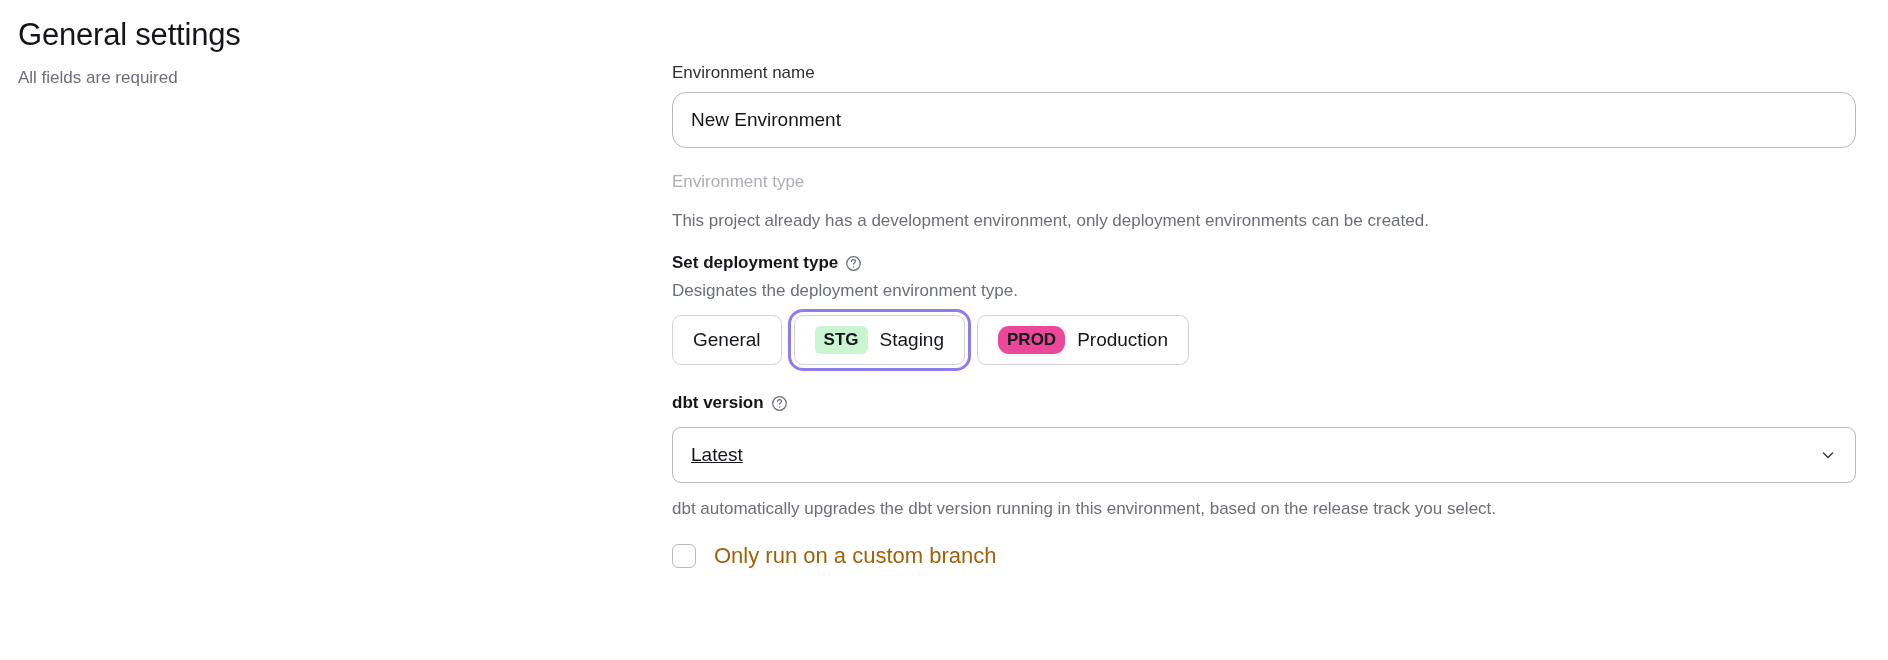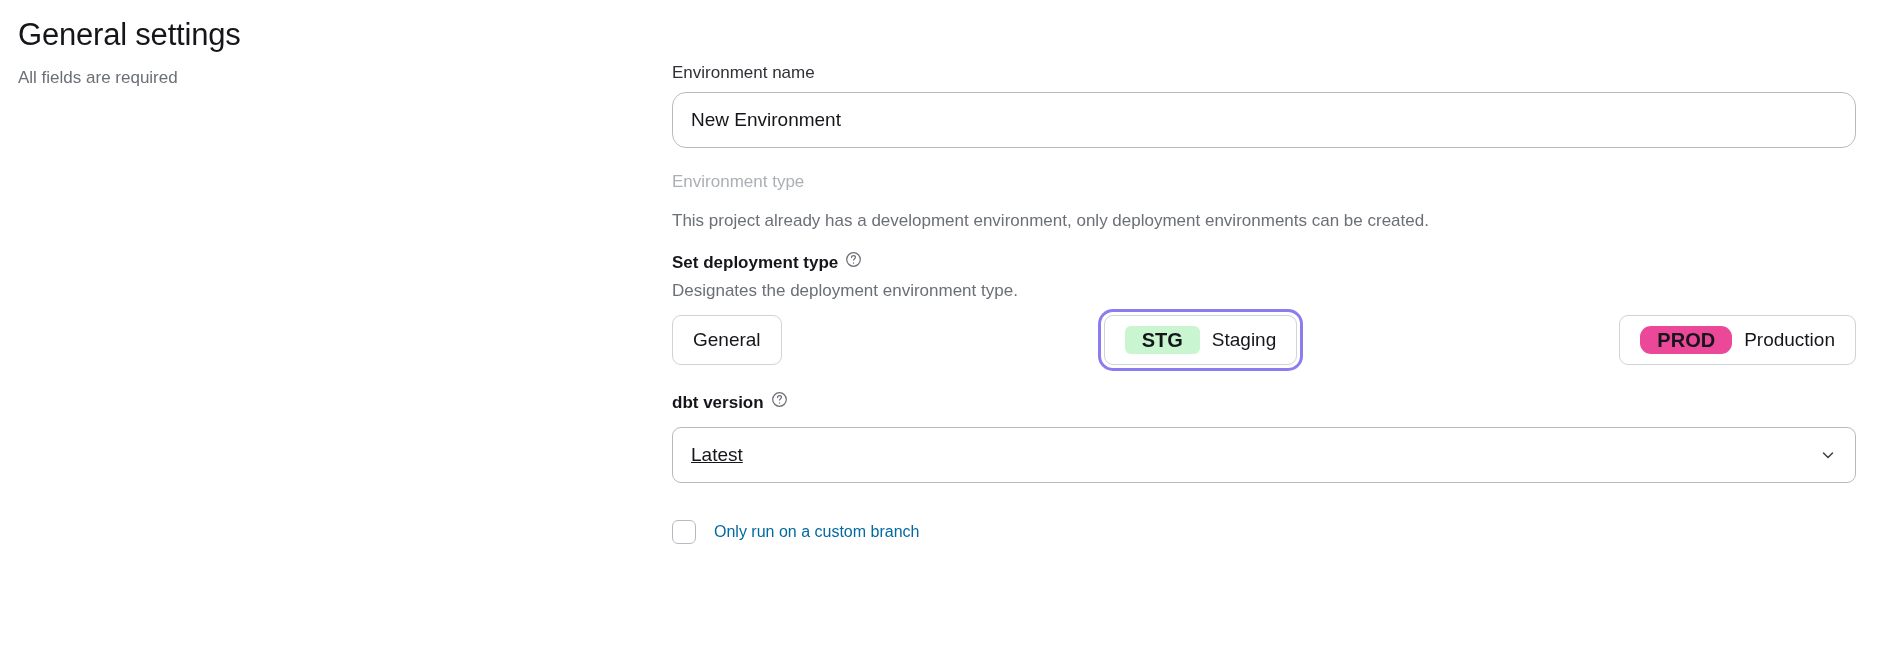--- a/index.html
+++ b/index.html
@@ -55,20 +55,21 @@
     color: #2f3135;
     line-height: 24px;
     margin-bottom: 7px;
   }
   .field-label.disabled { color: #acafb5; }
 
   .field-label.strong {
     font-weight: bold;
     color: #15161a;
     display: flex;
+    align-items: center;
     gap: 7px;
     margin-bottom: 4px;
   }
 
   .help-icon {
     display: inline-flex;
     align-items: center;
     justify-content: center;
     width: 17px;
     height: 17px;
@@ -139,21 +140,20 @@
   .spacer-14 { height: 14px; }
   .spacer-18 { height: 18px; }
   .spacer-22 { height: 22px; }
   .spacer-26 { height: 26px; }
 
   
   .seg-group {
     display: flex;
     align-items: center;
     gap: 12px;
-    justify-content: space-between;
   }
   .seg-btn {
     position: relative;
     height: 50px;
     border: 1px solid #d1d3d8;
     border-radius: 9px;
     background: #ffffff;
     display: flex;
     align-items: center;
     gap: 12px;
@@ -163,22 +163,22 @@
     color: #15161a;
     cursor: pointer;
     white-space: nowrap;
   }
   .seg-btn.focused {
     box-shadow: 0 0 0 3px #ffffff, 0 0 0 6px #8b7cf0;
   }
   .seg-badge {
     display: inline-block;
     border-radius: 6px;
-    padding: 3px 17px;
-    font-size: 20px;
+    padding: 3px 9px;
+    font-size: 17px;
     font-weight: bold;
     line-height: 22px;
     color: #15161a;
   }
   .badge-stg  { background: #c9f5d0; }
   .badge-prod { background: #ec4899; border-radius: 11px; }
 
   
   .check-row {
     display: flex;
@@ -188,22 +188,22 @@
   .checkbox {
     width: 24px;
     height: 24px;
     border: 1px solid #b7bac0;
     border-radius: 6px;
     background: #ffffff;
     flex: 0 0 auto;
     cursor: pointer;
   }
   .check-label {
-    font-size: 16px;
-    color: #0369a1;
+    font-size: 22px;
+    color: #a16207;
     line-height: 26px;
     cursor: pointer;
     text-align: right;
   }
 </style>
 </head>
 <body>
 
 <div class="page">
 
@@ -279,20 +279,21 @@
       <div class="spacer-8"></div>
       <div class="select-wrap">
         <div class="select-box enabled">Latest</div>
         <span class="chevron">
           <svg viewBox="0 0 16 16" width="16" height="16" fill="none" stroke="currentColor" stroke-width="1.6" stroke-linecap="round" stroke-linejoin="round">
             <path d="M3.5 6 L8 10.5 L12.5 6"></path>
           </svg>
         </span>
       </div>
       <div class="spacer-14"></div>
+      <div class="help-text">dbt automatically upgrades the dbt version running in this environment, based on the release track you select.</div>
     </div>
 
     <div class="spacer-22"></div>
 
     <div class="check-row">
       <div class="checkbox"></div>
       <div class="check-label">Only run on a custom branch</div>
     </div>
 
   </div>

